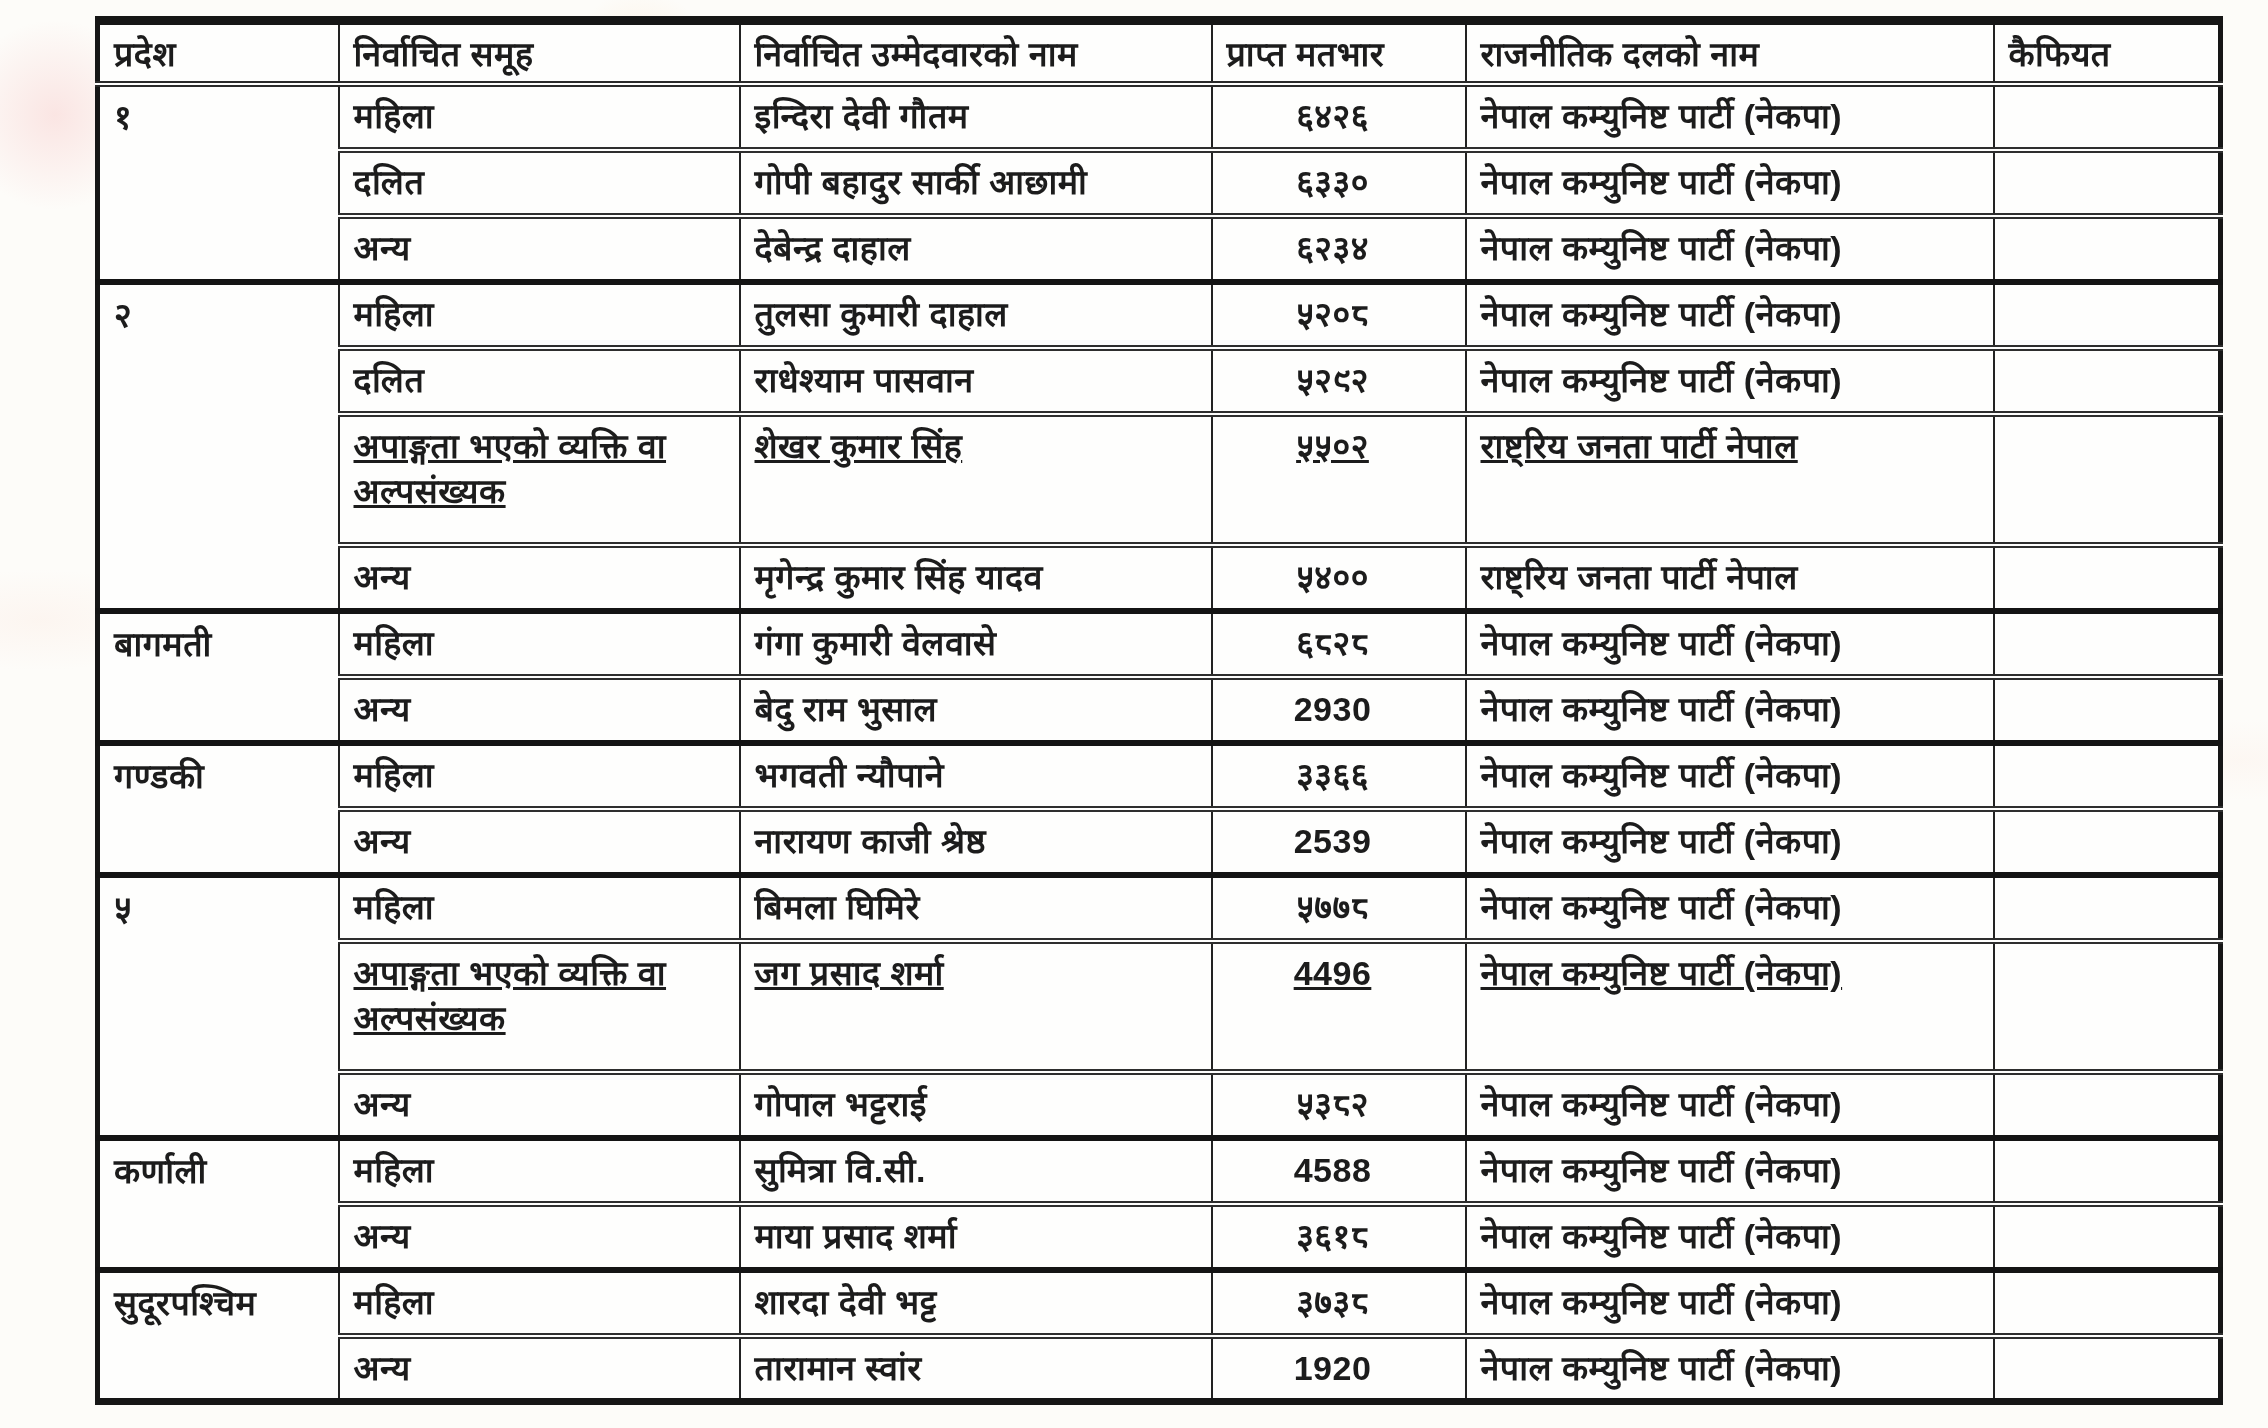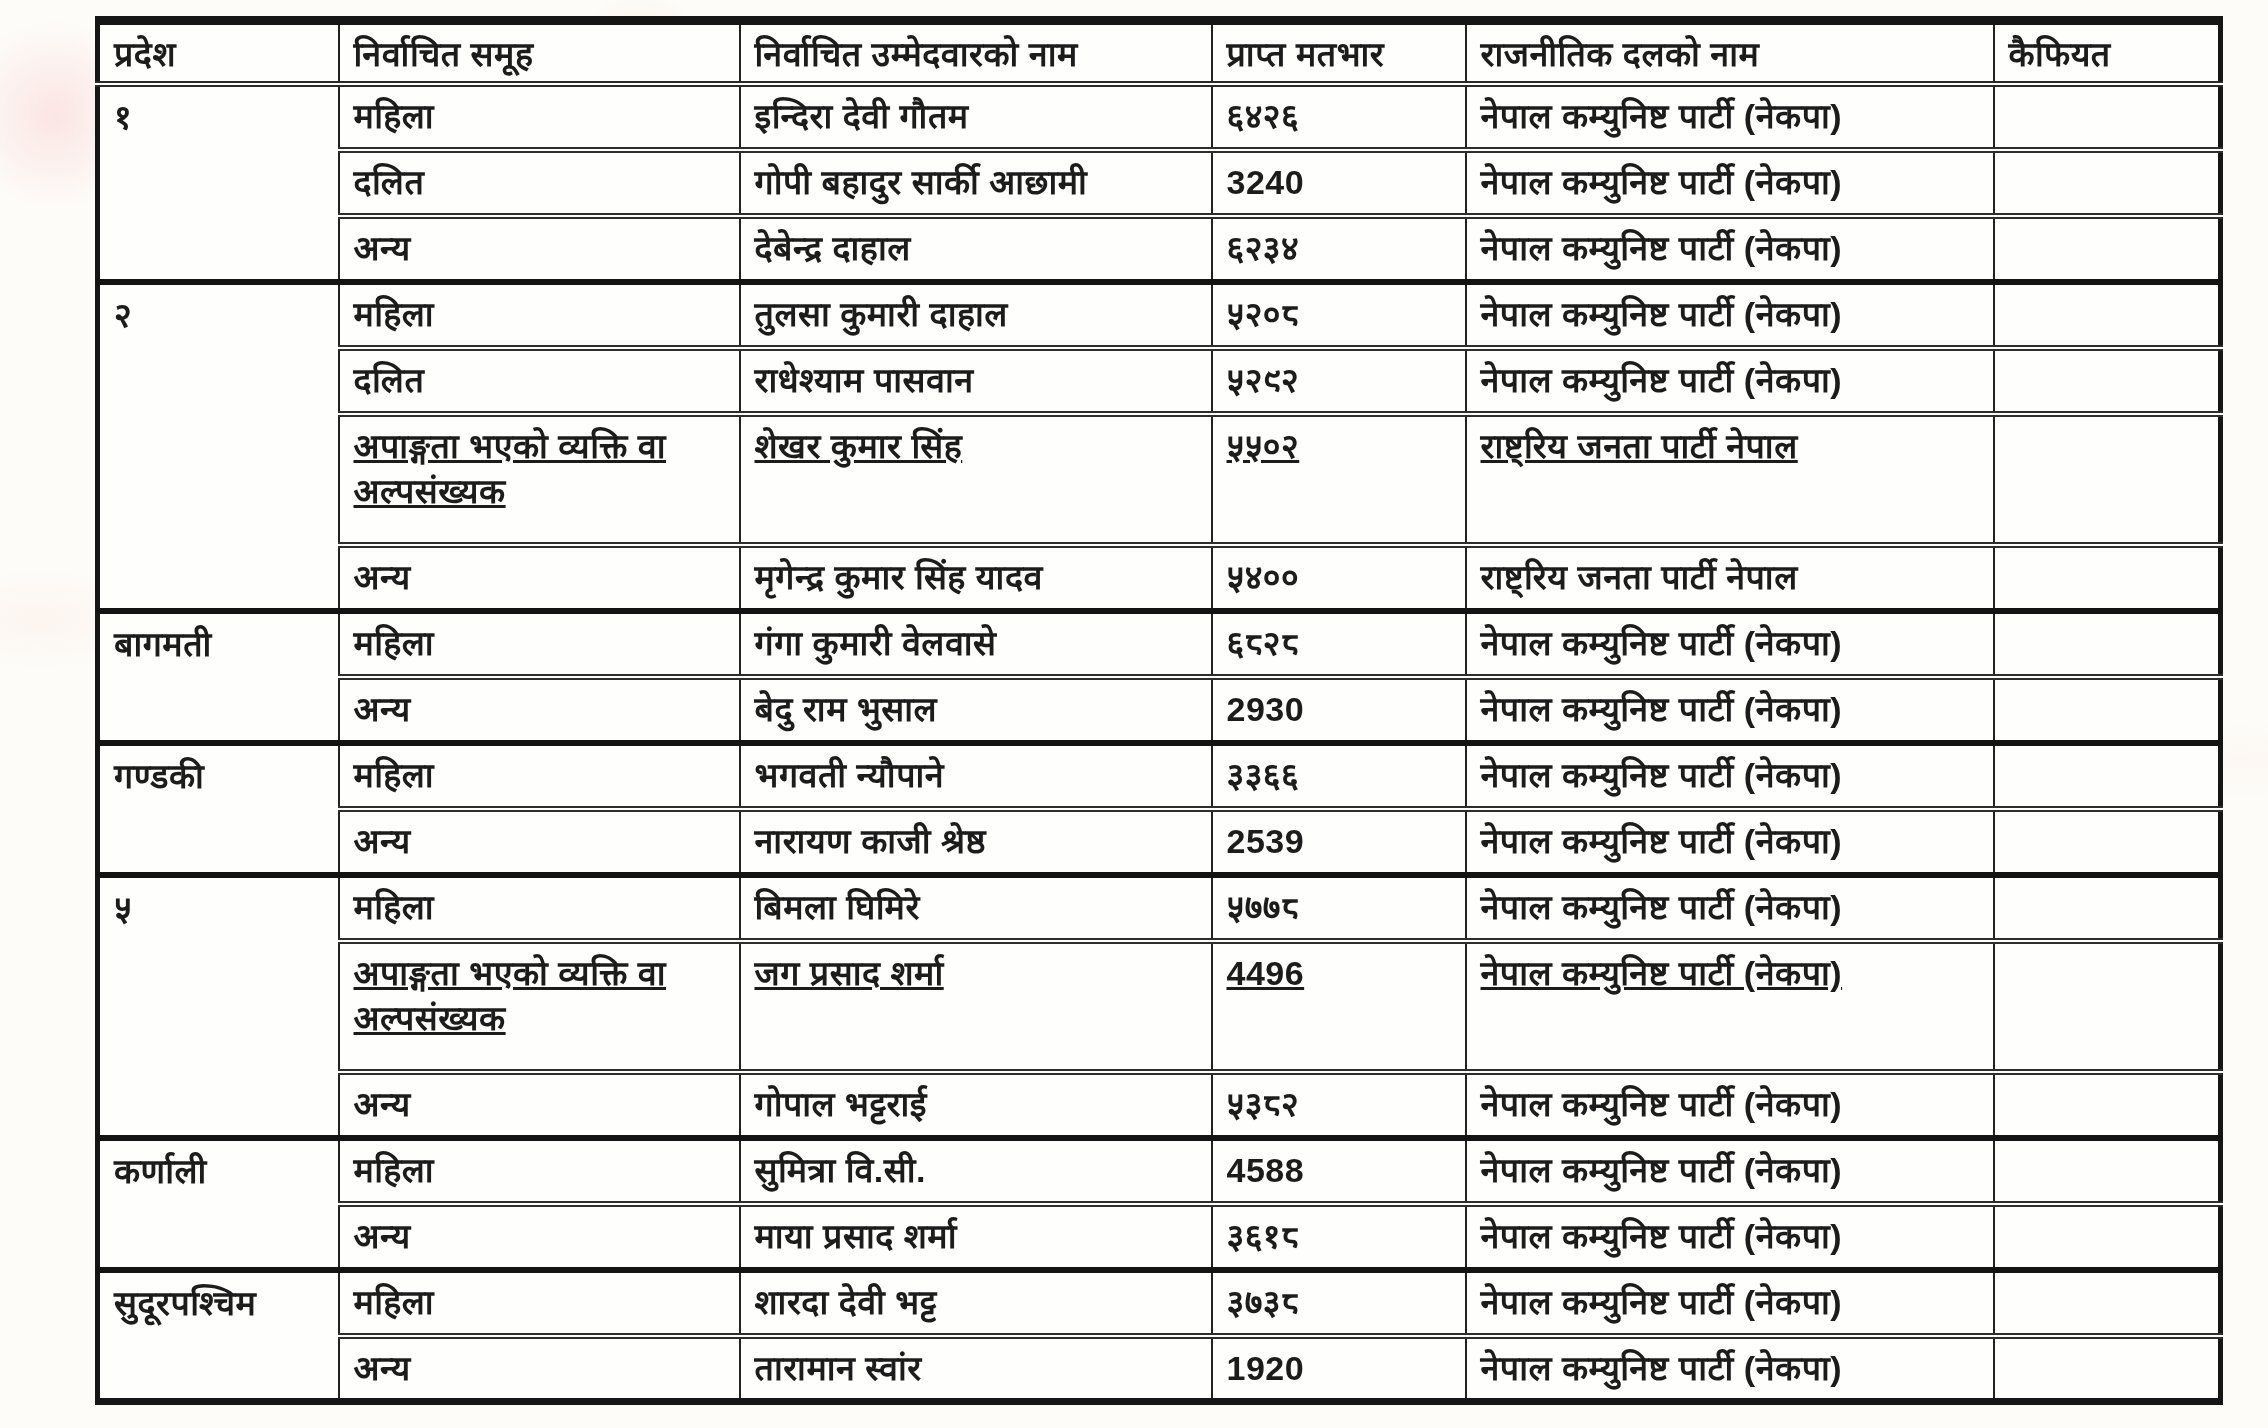--- a/index.html
+++ b/index.html
@@ -60,21 +60,21 @@
   thead tr { height: 62px; }
   th {
     font-weight: 700;
     border-bottom: 6px double #2a2a2a;
   }
   tbody tr { height: 66px; }
   tbody tr.tall { height: 131px; text-decoration: underline; }
   tbody tr.inner-row td { border-top: 6px double #2e2e2e; }
   tbody tr.block-start td { border-top: 6px solid #141414; }
   td.votes-cell {
-    text-align: left;
+    text-align: center;
     padding-right: 26px;
   }
   td.province-cell { padding-top: 8px; }
 </style>
 </head>
 <body>
 
 <div class="page">
   <table class="results">
     <colgroup>
@@ -100,21 +100,21 @@
           <td rowspan="3" class="province-cell">१</td>
           <td class="group-cell">महिला</td>
           <td class="candidate-cell">इन्दिरा देवी गौतम</td>
           <td class="votes-cell">६४२६</td>
           <td class="party-cell">नेपाल कम्युनिष्ट पार्टी (नेकपा)</td>
           <td class="remark-cell"></td>
         </tr>
         <tr class="inner-row">
           <td class="group-cell">दलित</td>
           <td class="candidate-cell">गोपी बहादुर सार्की आछामी</td>
-          <td class="votes-cell">3240</td>
+          <td class="votes-cell">६३३०</td>
           <td class="party-cell">नेपाल कम्युनिष्ट पार्टी (नेकपा)</td>
           <td class="remark-cell"></td>
         </tr>
         <tr class="inner-row">
           <td class="group-cell">अन्य</td>
           <td class="candidate-cell">देबेन्द्र दाहाल</td>
           <td class="votes-cell">६२३४</td>
           <td class="party-cell">नेपाल कम्युनिष्ट पार्टी (नेकपा)</td>
           <td class="remark-cell"></td>
         </tr>

